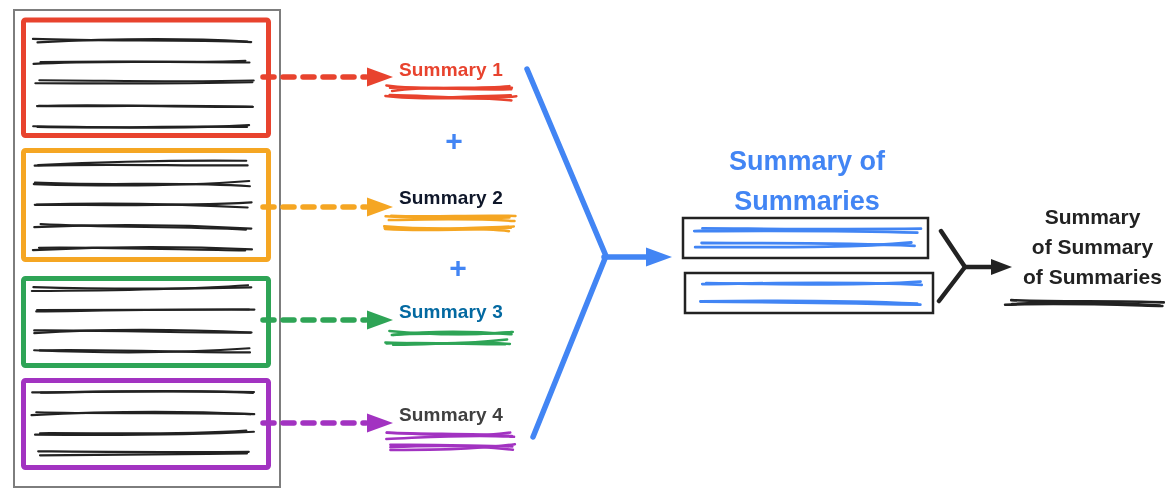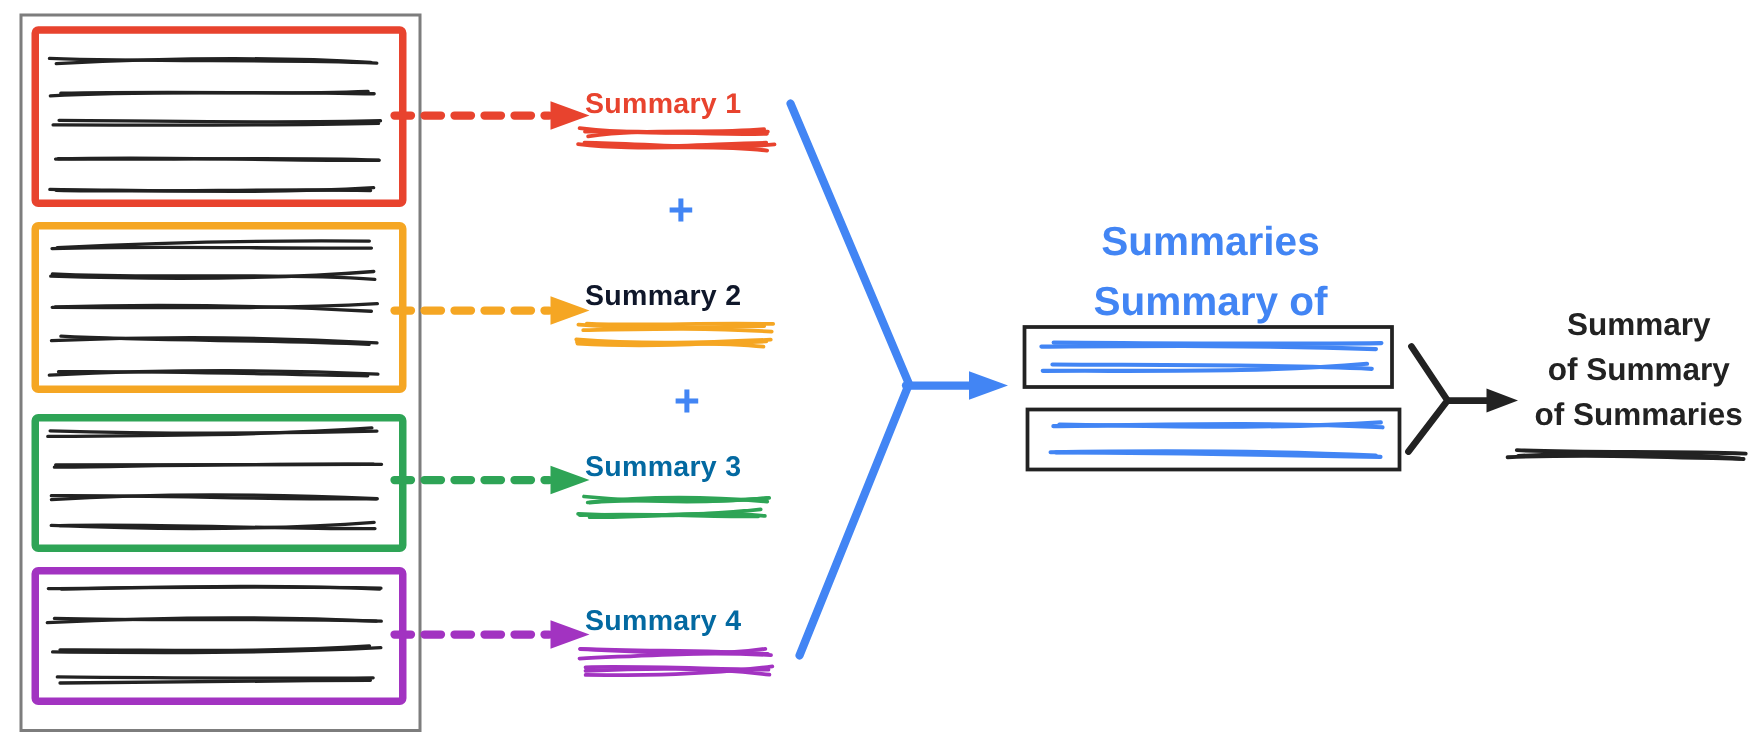--- a/index.html
+++ b/index.html
@@ -7,30 +7,30 @@
     position:relative;
     width:1170px;height:495px;
     background:#fff;
     font-family:"Liberation Sans",sans-serif;
     overflow:hidden;
   }
   .artwork{position:absolute;left:0;top:0;}
   g.sk path{fill:none;stroke-linecap:round;}
   .lbl{
     position:absolute;
-    text-align:left;
+    text-align:center;
     font-weight:700;
     font-size:19px;
     letter-spacing:.2px;
     white-space:nowrap;
   }
   .c-red{color:#E8432E;}
   .c-yellow{color:#0f172a;}
   .c-green{color:#0369a1;}
-  .c-purple{color:#0369a1;}
+  .c-purple{color:#404040;}
   .c-blue{color:#4285F4;}
   .c-black{color:#222222;}
   .plus{
     position:absolute;
     width:36px;
     text-align:center;
     font-size:30px;
     font-weight:800;
     line-height:30px;
   }
@@ -196,22 +196,22 @@
   </svg>
 
   <div class="lbl c-red" style="left:390px;top:59px;width:122px;">Summary 1</div>
   <div class="plus c-blue" style="left:436px;top:126px;">+</div>
   <div class="lbl c-yellow" style="left:390px;top:187px;width:122px;">Summary 2</div>
   <div class="plus c-blue" style="left:440px;top:253px;">+</div>
   <div class="lbl c-green" style="left:390px;top:301px;width:122px;">Summary 3</div>
   <div class="lbl c-purple" style="left:390px;top:404px;width:122px;">Summary 4</div>
 
   <div class="title c-blue">
+    <span class="tline">Summary of</span>
     <span class="tline">Summaries</span>
-    <span class="tline">Summary of</span>
   </div>
 
   <div class="final-label c-black">
     <span class="tline">Summary</span>
     <span class="tline">of Summary</span>
     <span class="tline">of Summaries</span>
   </div>
 
 </div>
 

